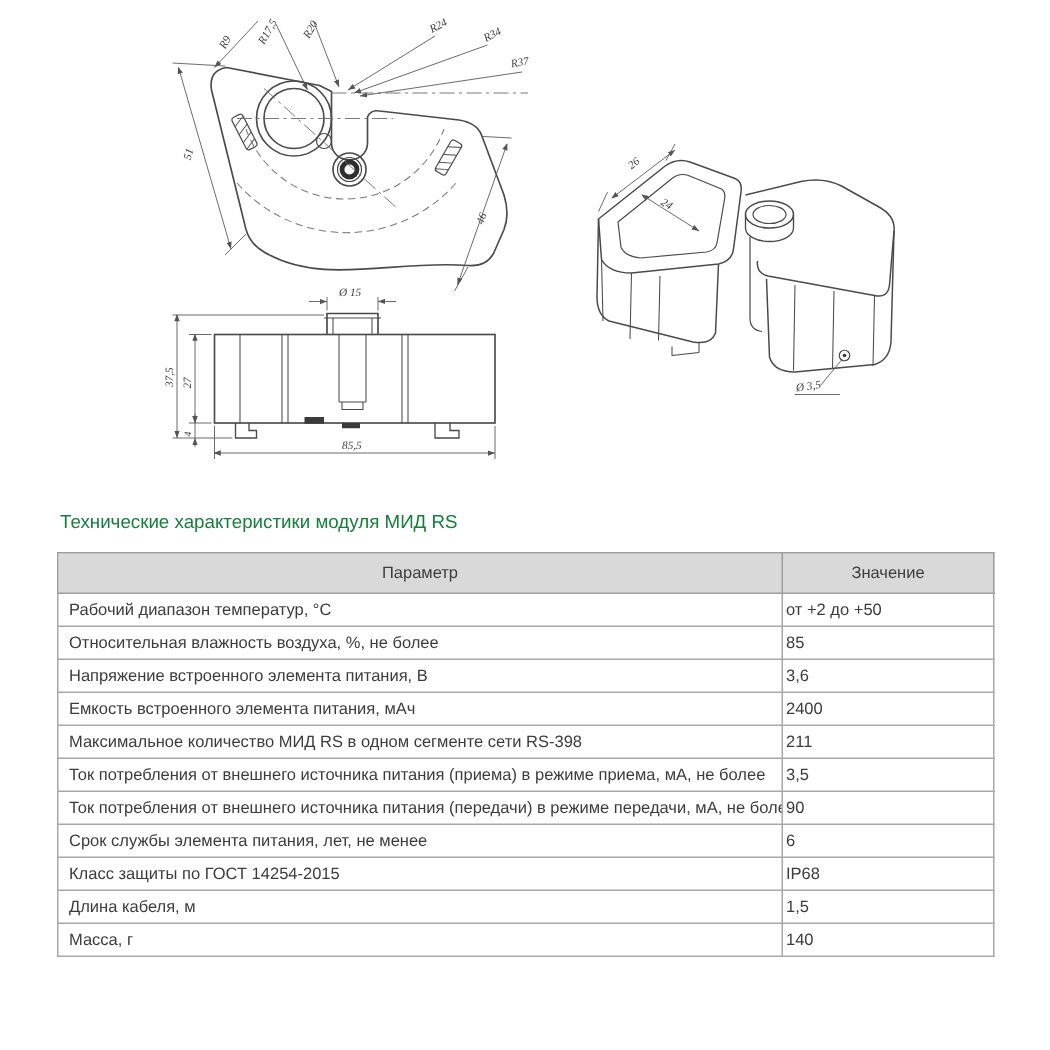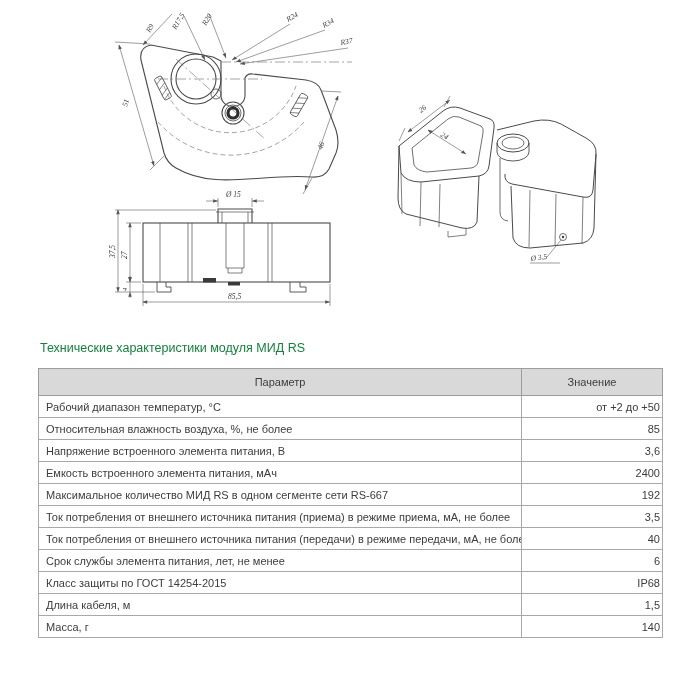--- a/index.html
+++ b/index.html
@@ -8,21 +8,21 @@
   svg.drawing{position:absolute;left:0;top:0;}
   .dim-label{font-family:"Liberation Serif",serif;font-style:italic;font-size:7.5px;fill:#3f3f3f;}
   .dim-label.sm{font-size:6.5px;}
   .doc-title{position:absolute;left:40px;top:341px;font-size:12.5px;color:#15803d;}
   table.specs{position:absolute;left:38px;top:368px;width:624px;border-collapse:collapse;
         table-layout:fixed;font-size:11px;color:#3c3c3c;border:1px solid #8a8a8a;}
   table.specs th{background:#d9d9d9;font-weight:normal;height:24px;border:1px solid #9d9d9d;
         text-align:center;font-size:11px;margin-left:36px;}
   table.specs td{border:1px solid #a8a8a8;height:19px;padding:1px 20px 1px 7px;white-space:nowrap;
         overflow:hidden;}
-  table.specs td.val{text-align:right;padding:1px 2px;}
+  table.specs td.val{text-align:left;padding:1px 2px;}
   col.c-param{width:483px;} col.c-val{width:141px;}
 </style>
 </head>
 <body>
 
 <div class="page">
 
   <svg class="drawing" width="700" height="336" viewBox="0 0 700 336">
     <defs>
       <marker id="ae" markerWidth="9" markerHeight="8" refX="8" refY="4" orient="auto">
@@ -193,30 +193,30 @@
         </tr>
         <tr>
           <td>Напряжение встроенного элемента питания, В</td>
           <td class="val">3,6</td>
         </tr>
         <tr>
           <td>Емкость встроенного элемента питания, мАч</td>
           <td class="val">2400</td>
         </tr>
         <tr>
-          <td>Максимальное количество МИД RS в одном сегменте сети RS-667</td>
-          <td class="val">192</td>
+          <td>Максимальное количество МИД RS в одном сегменте сети RS-398</td>
+          <td class="val">211</td>
         </tr>
         <tr>
           <td>Ток потребления от внешнего источника питания (приема) в режиме приема, мА, не более</td>
           <td class="val">3,5</td>
         </tr>
         <tr>
           <td>Ток потребления от внешнего источника питания (передачи) в режиме передачи, мА, не более</td>
-          <td class="val">40</td>
+          <td class="val">90</td>
         </tr>
         <tr>
           <td>Срок службы элемента питания, лет, не менее</td>
           <td class="val">6</td>
         </tr>
         <tr>
           <td>Класс защиты по ГОСТ 14254-2015</td>
           <td class="val">IP68</td>
         </tr>
         <tr>

